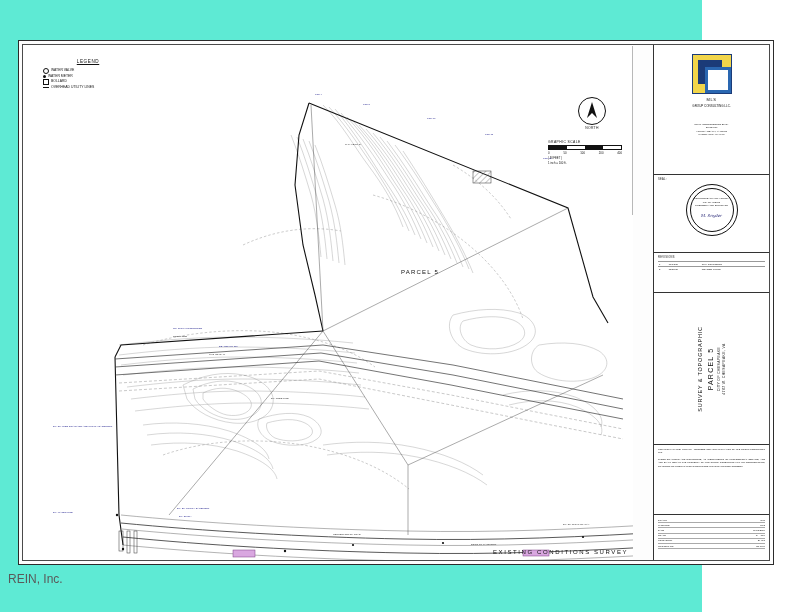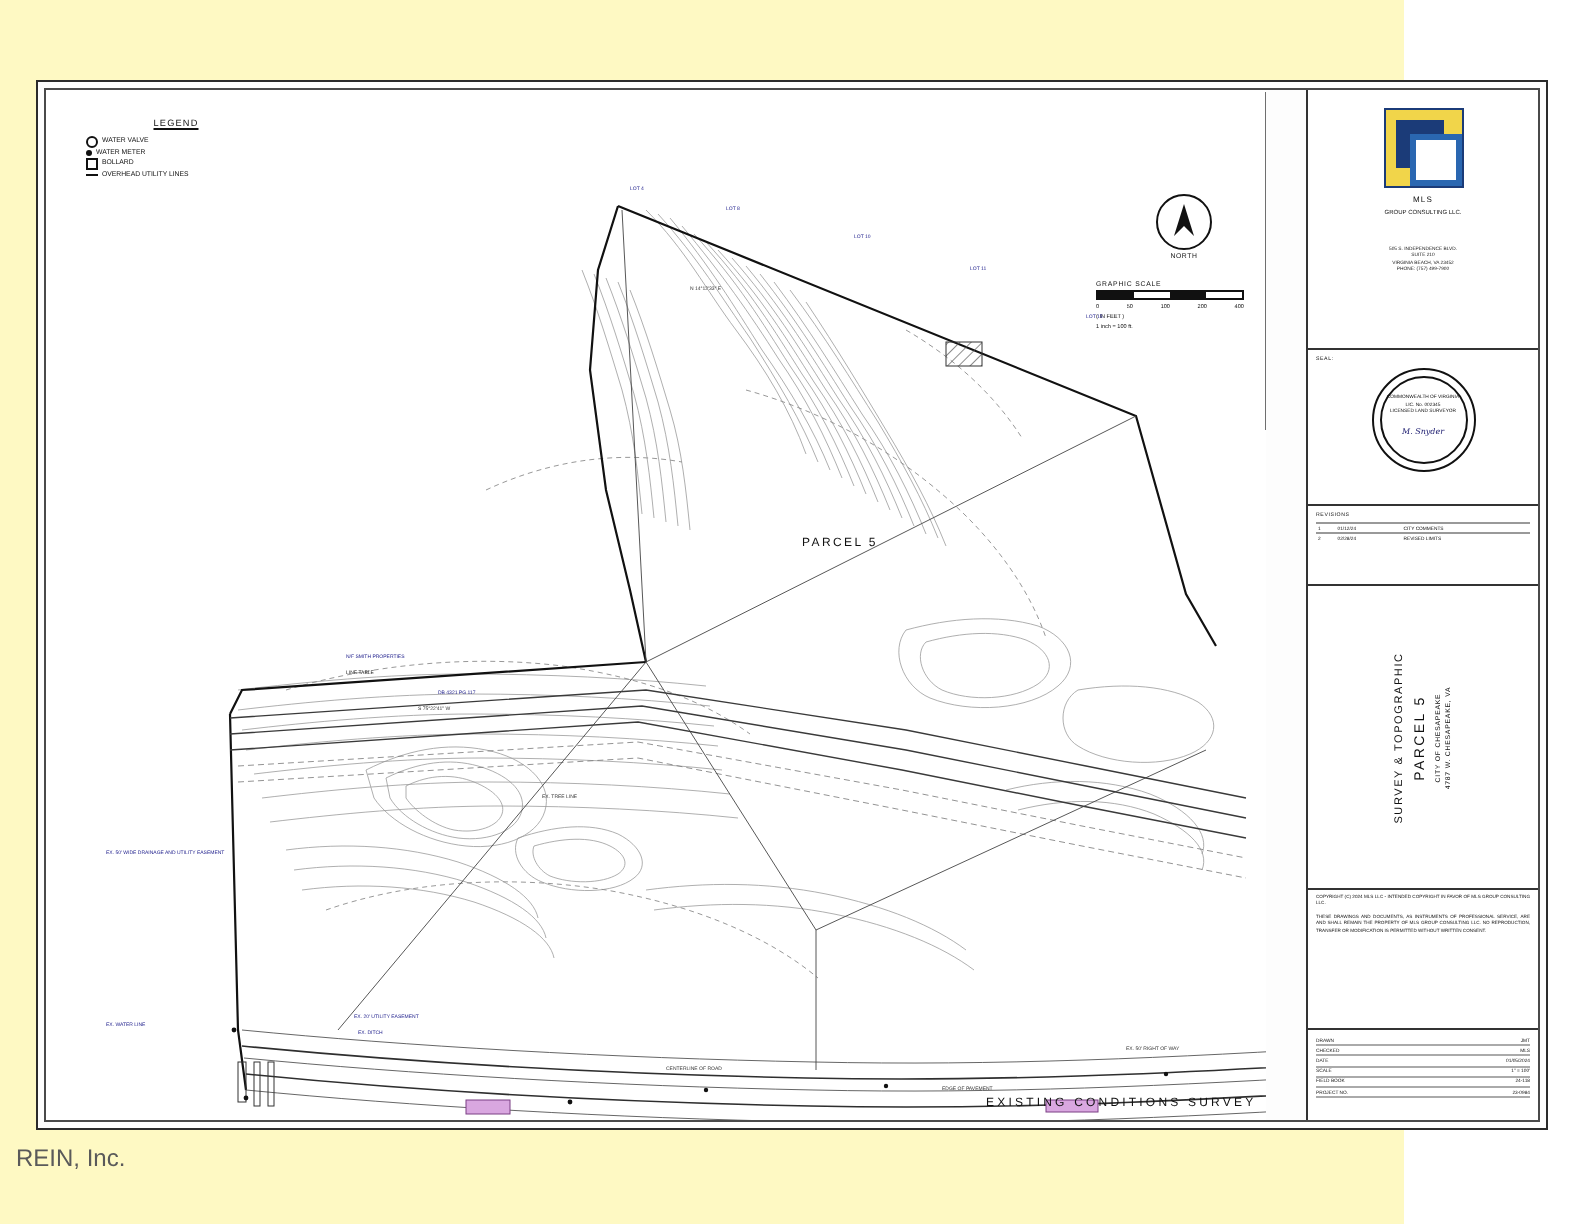--- a/index.html
+++ b/index.html
@@ -9,21 +9,21 @@
     width: 792px;
     height: 612px;
     overflow: hidden;
     font-family: "Liberation Sans", sans-serif;
   }
 
   #page {
     position: relative;
     width: 702px;
     height: 612px;
-    background: #fef9c3;
+    background: #5eead4;
   }
 
   
   .sheet {
     position: absolute;
     left: 18px;
     top: 40px;
     width: 756px;
     height: 525px;
     background: #fdfdfd;

